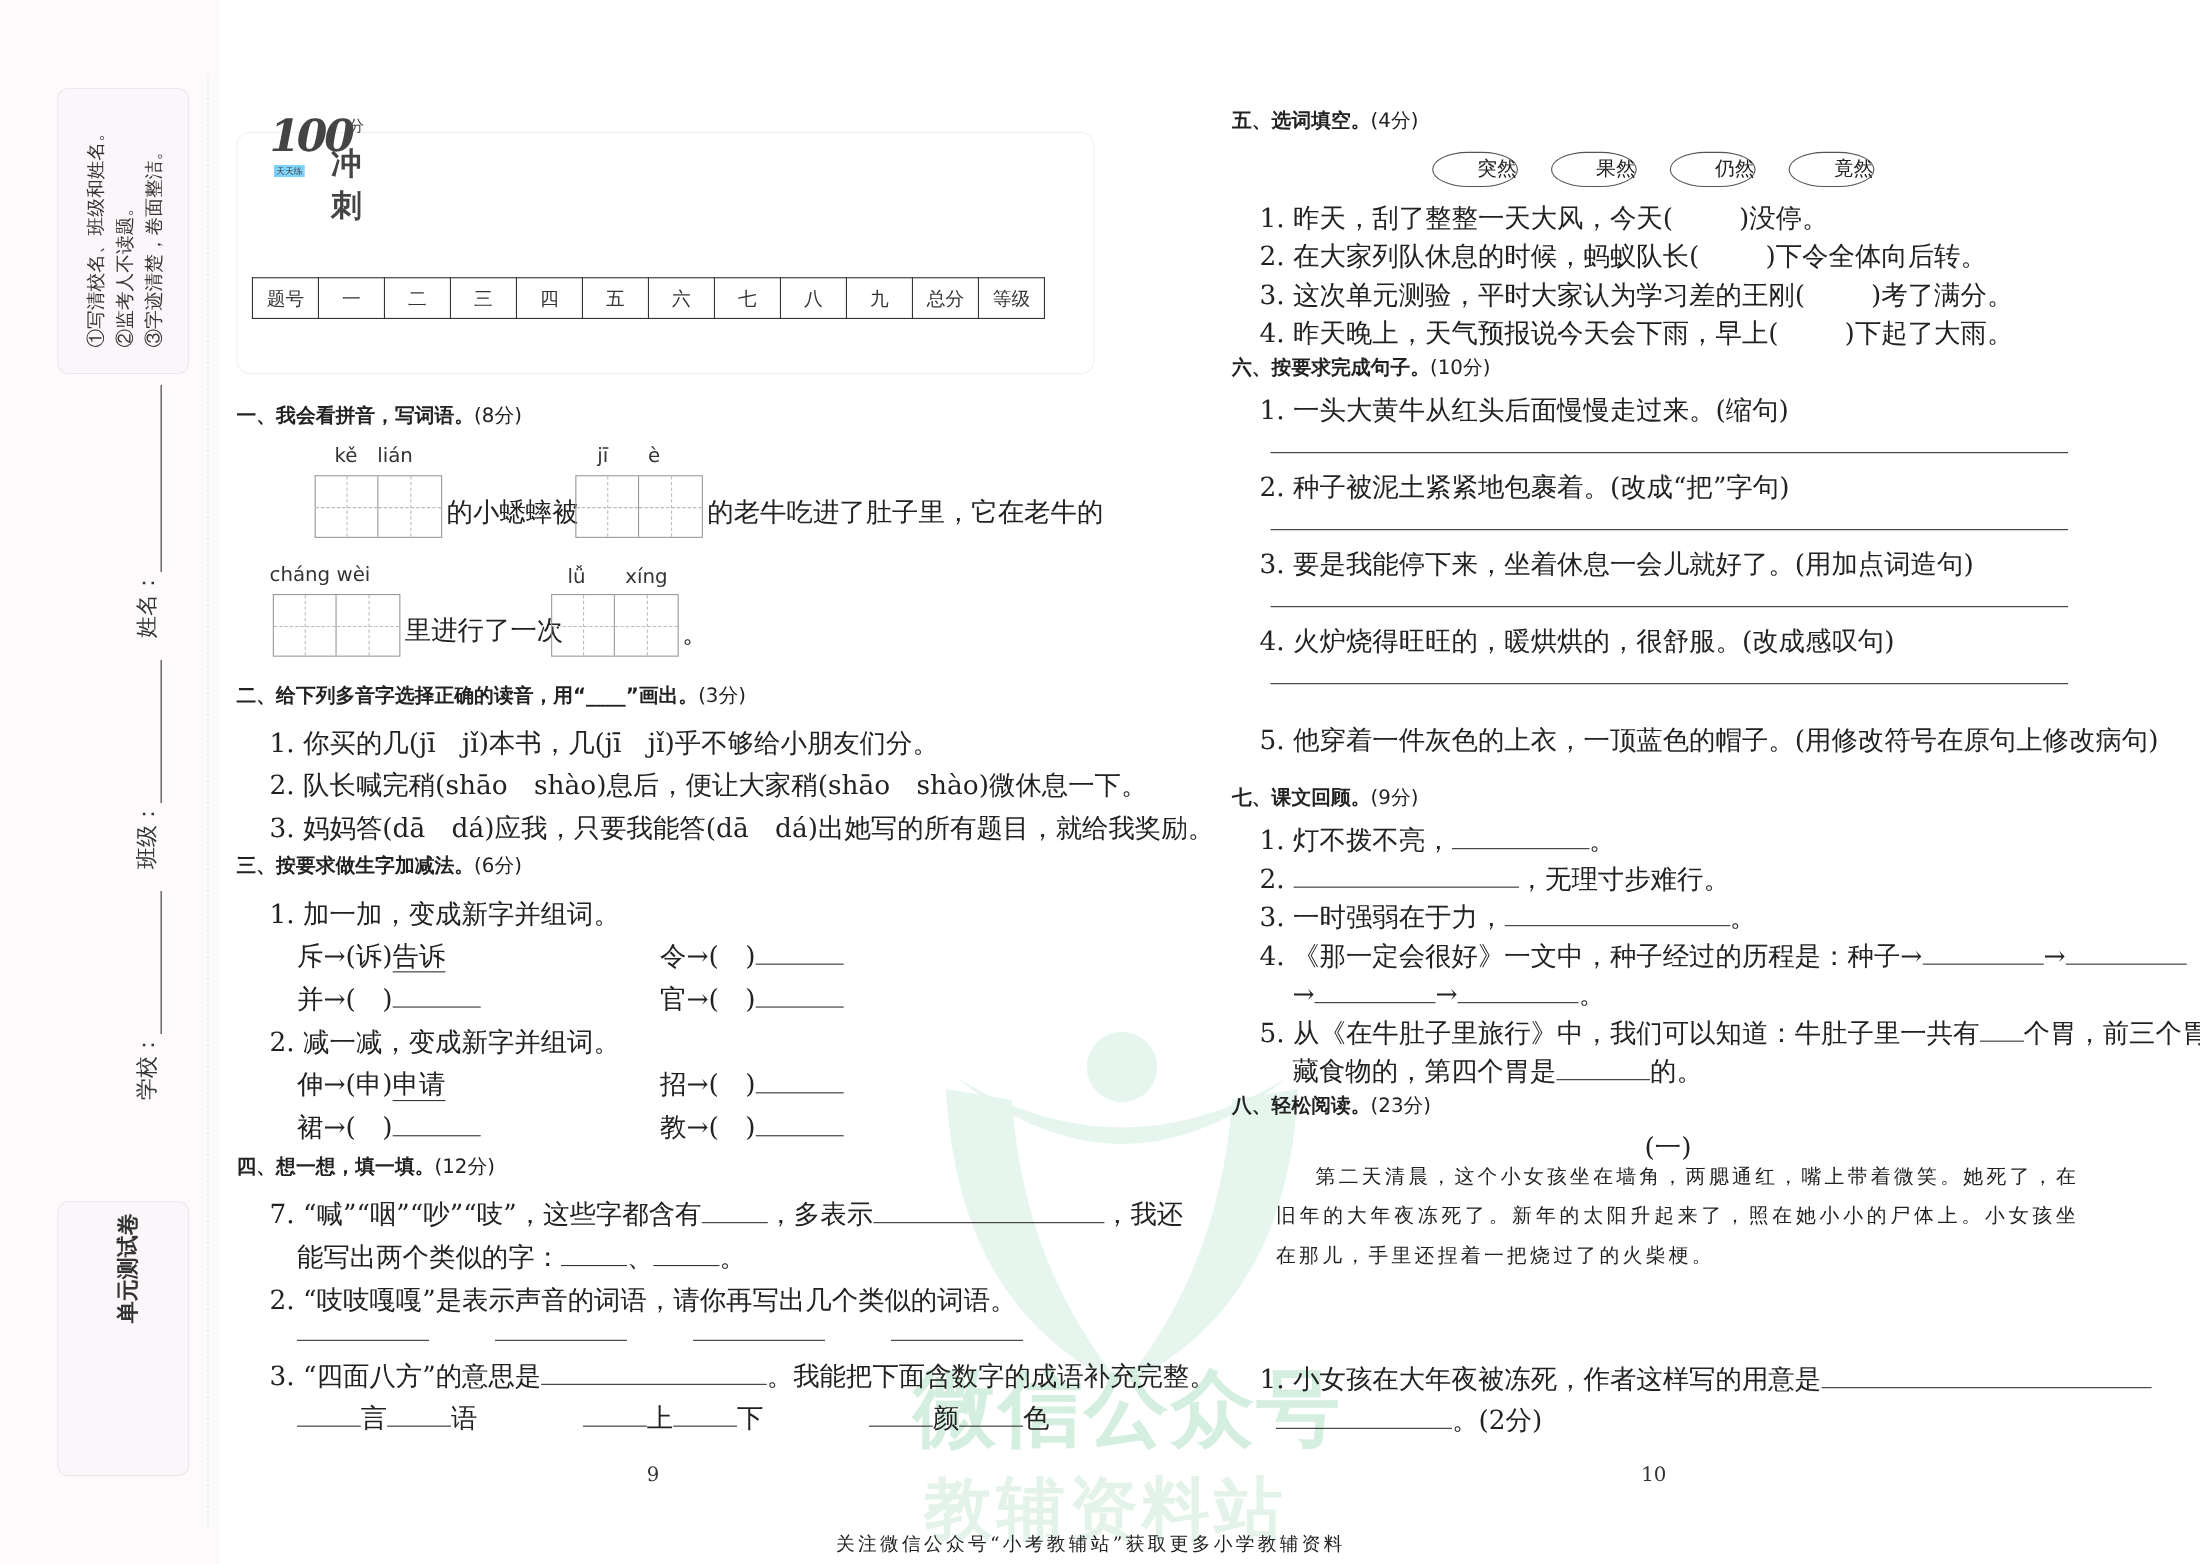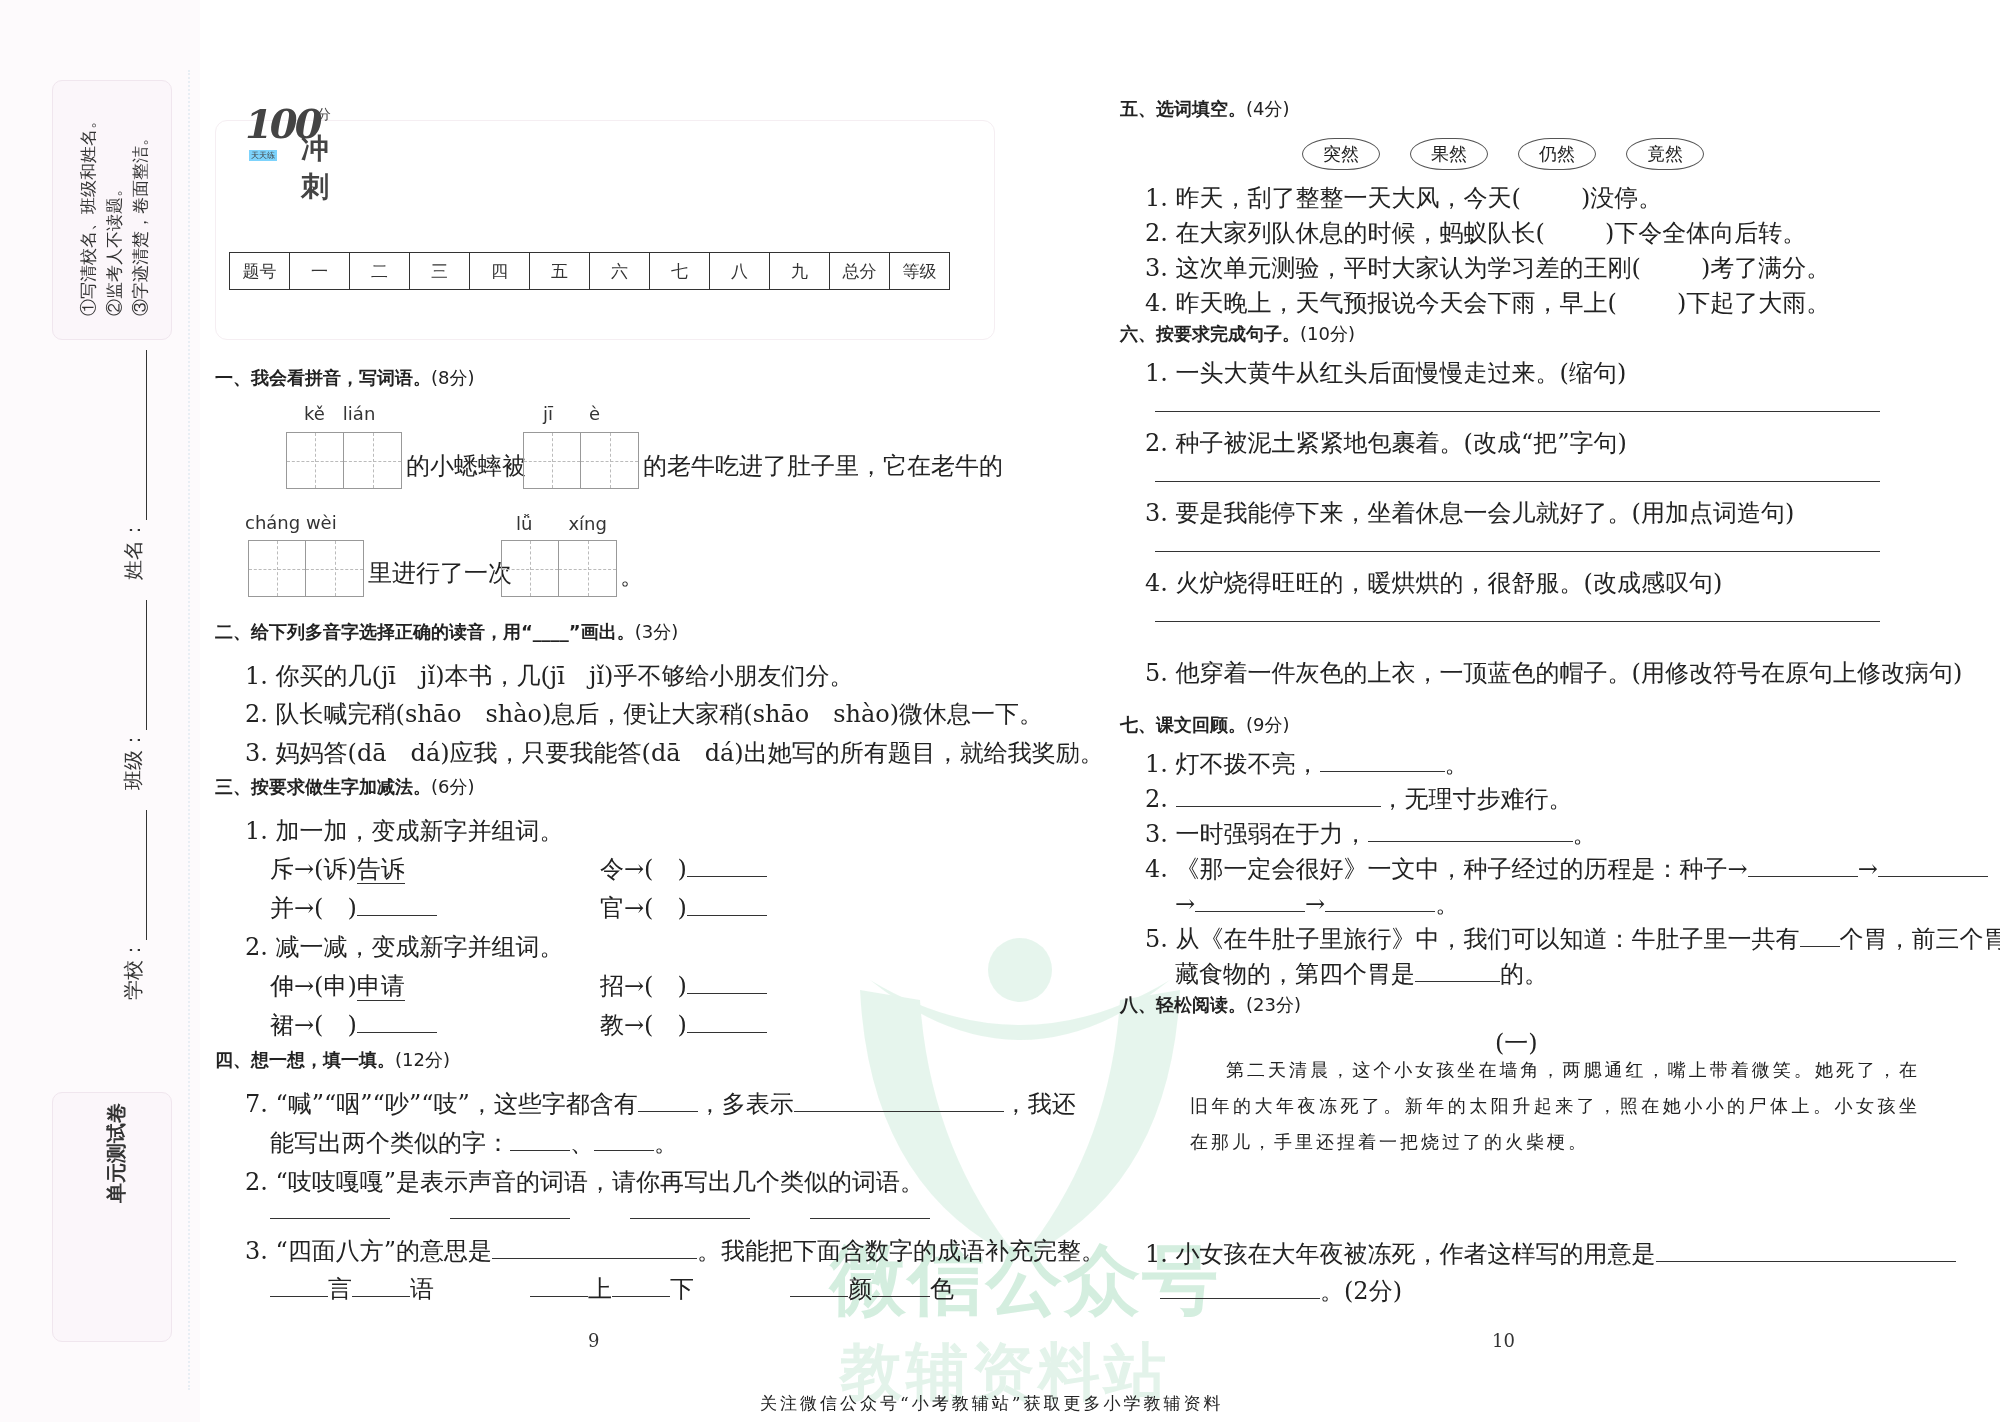--- a/index.html
+++ b/index.html
@@ -41,24 +41,24 @@
   .pinyin { position: absolute; font-family: "DejaVu Sans", sans-serif; font-size: 18px; color: #333; white-space: nowrap; }
   .tianzi { position: absolute; display: flex; border: 1px solid #999; }
   .tianzi .cell { width: 57px; height: 55px; position: relative; border-right: 1px solid #999; }
   .tianzi .cell:last-child { border-right: none; }
   .tianzi .cell::before { content: ""; position: absolute; left: 50%; top: 0; bottom: 0; border-left: 1px dashed #bbb; }
   .tianzi .cell::after { content: ""; position: absolute; top: 50%; left: 0; right: 0; border-top: 1px dashed #bbb; }
   .ul { border-bottom: 1.5px solid #333; }
   .page-num { position: absolute; font-size: 18px; color: #333; }
   .footer { position: absolute; left: 760px; top: 1392px; font-size: 17px; color: #222; letter-spacing: 3px; white-space: nowrap; }
 
-  .cloud { position: absolute; top: 138px; width: 78px; height: 32px; border: 1.5px solid #555; border-radius: 50% / 60%; text-align: center; font-size: 18px; line-height: 30px; background: #fff; }
+  .cloud { position: absolute; top: 138px; width: 78px; height: 32px; border: 1.5px solid #555; border-radius: 50% / 60%; text-align: right; font-size: 18px; line-height: 30px; background: #fff; }
 
   .answer-line { position: absolute; height: 0; border-top: 1.5px solid #333; }
-  .passage { position: absolute; left: 1160px; top: 1052px; width: 730px; font-size: 18px; line-height: 36px; letter-spacing: 3px; text-align: justify; margin-left: 30px; }
+  .passage { position: absolute; left: 1160px; top: 1052px; width: 730px; font-size: 18px; line-height: 36px; letter-spacing: 3px; text-align: justify; }
   .passage p { text-indent: 2em; }
 </style>
 </head>
 <body>
 
 <div class="margin-strip"></div>
 <div class="perforation"></div>
 <div class="notice-box">
   <div class="vtext">
     <div>①写清校名、班级和姓名。</div>

